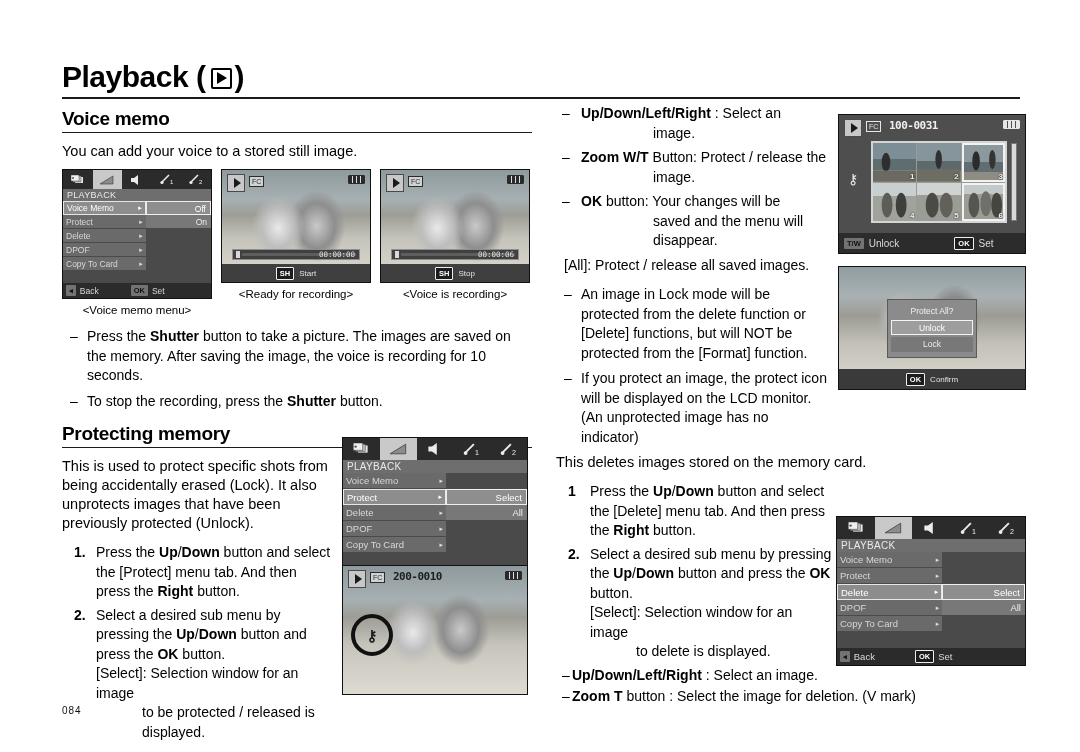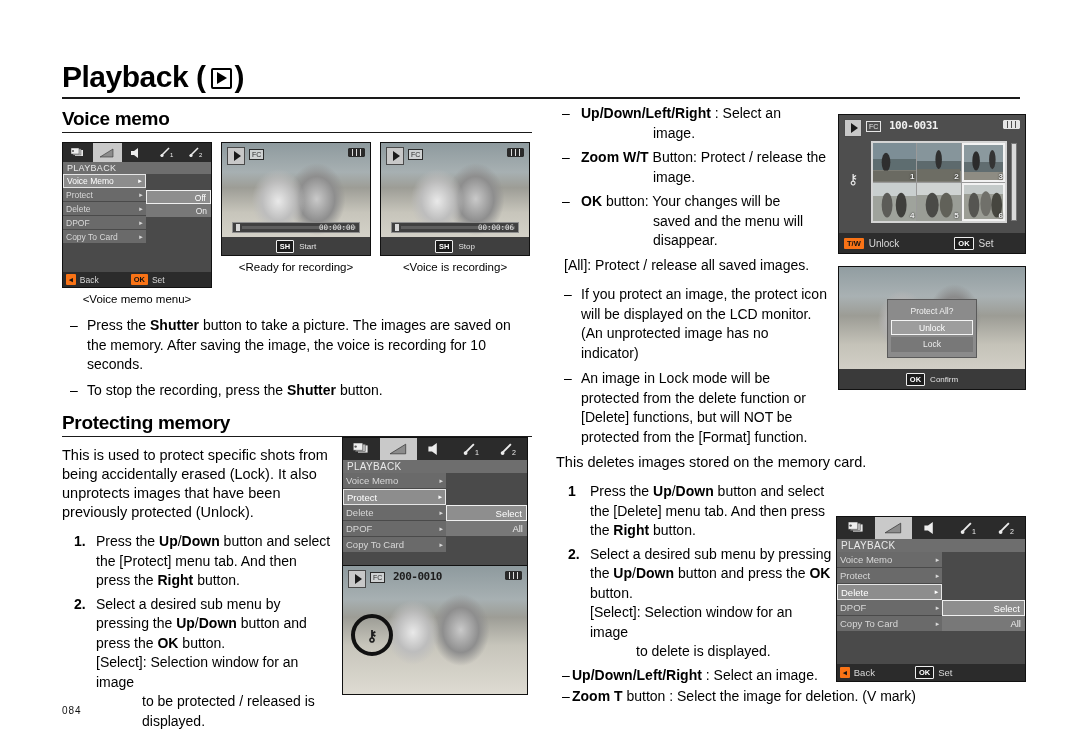--- a/index.html
+++ b/index.html
@@ -69,41 +69,41 @@
     position: relative;
   }
   .tab.sel { background: #c9c9c9; }
 
   .menu-title {
     background: #6e6e6e; color: #e9e9e9; font-size: 9px;
     padding: 1px 4px; letter-spacing: .3px;
   }
   .menu-body { display: flex; }
   .menu-left { width: 56%; }
-  .menu-right { width: 44%; padding-top: 16px; }
+  .menu-right { width: 44%; padding-top: 0; }
   .mrow {
     display: flex; align-items: center; justify-content: space-between;
     height: 14px; background: #6a6a6a; color: #d8d8d8;
     font-size: 8.5px; padding: 0 3px; border-bottom: 1px solid #4a4a4a;
   }
   .mrow.hl { background: #8d8d8d; color: #fff; border: 1px solid #e6e6e6; }
   .mrow .arrow { font-size: 7px; }
   .srow {
     height: 14px; background: #787878; color: #ededed; font-size: 8.5px;
     text-align: right; padding: 0 4px; line-height: 14px;
     border-bottom: 1px solid #4a4a4a;
   }
   .srow.hl { background: #8e8e8e; border: 1px solid #f0f0f0; color: #fff; }
   .menu-fill { background: #4a4a4a; }
   .menu-foot {
     display: flex; align-items: center; gap: 4px; height: 15px;
     background: #2b2b2b; color: #d9d9d9; font-size: 8.5px; padding: 0 3px;
   }
   .kbox {
-    background: #f97316; color: #111; font-size: 7.5px; font-weight: bold;
+    background: #737373; color: #111; font-size: 7.5px; font-weight: bold;
     padding: 0 3px; line-height: 11px; border-radius: 1px;
   }
   .kdark { background: #1c1c1c; color: #fff; border: 1px solid #eee; }
 
   
   .photo {
     height: 112px; position: relative;
     background:
       radial-gradient(ellipse 38px 46px at 38% 52%, #e9e9e9 0%, #bdbdbd 42%, rgba(150,150,150,0) 70%),
       radial-gradient(ellipse 40px 50px at 64% 50%, #c9c9c9 0%, #8e8e8e 45%, rgba(110,110,110,0) 72%),
@@ -253,20 +253,21 @@
       <span style="margin-left:6px">(</span>
       <span class="play-glyph"></span>
       <span>)</span>
     </div>
     <div class="header-rule"></div>
   </div>
 
   <div class="col-left">
 
     <h2 class="section">Voice memo</h2>
+    <p class="lead">You can add your voice to a stored still image.</p>
 
     <div class="fig-row">
 
       <div class="fig">
         <div class="lcd lcd-menu">
           <div class="tabbar">
             <div class="tab">
               <svg width="13" height="10" viewBox="0 0 13 10">
                   <rect x="4" y="2" width="8" height="6" fill="#e8e8e8"></rect>
                   <rect x="2" y="1" width="8" height="6" fill="#bfbfbf" stroke="#555" stroke-width=".5"></rect>
@@ -522,22 +523,22 @@
       <div class="hang">
         <span class="d">–</span>
         <b>OK</b><span> button:   </span><span>Your changes will be</span>
         <span class="r">saved and the menu will</span>
         <span class="r">disappear.</span>
       </div>
 
       <div class="plain">[All]: Protect / release all saved images.</div>
 
       <ul class="dash tight-list">
+        <li>An image in Lock mode will be protected from the delete function or [Delete] functions, but will NOT be protected from the [Format] function.</li>
         <li>If you protect an image, the protect icon will be displayed on the LCD monitor. (An unprotected image has no indicator)</li>
-        <li>An image in Lock mode will be protected from the delete function or [Delete] functions, but will NOT be protected from the [Format] function.</li>
       </ul>
     </div>
 
     <p class="lead">This deletes images stored on the memory card.</p>
 
     <div style="width:278px">
       <ol class="num">
         <li>
           <span class="n">1</span>
           Press the <b>Up</b>/<b>Down</b> button and select the [Delete] menu tab. And then press the <b>Right</b> button.

